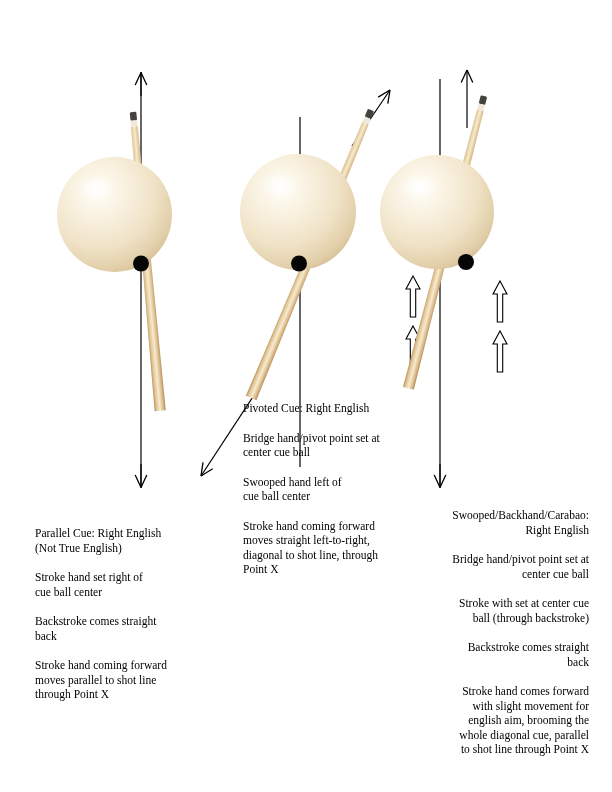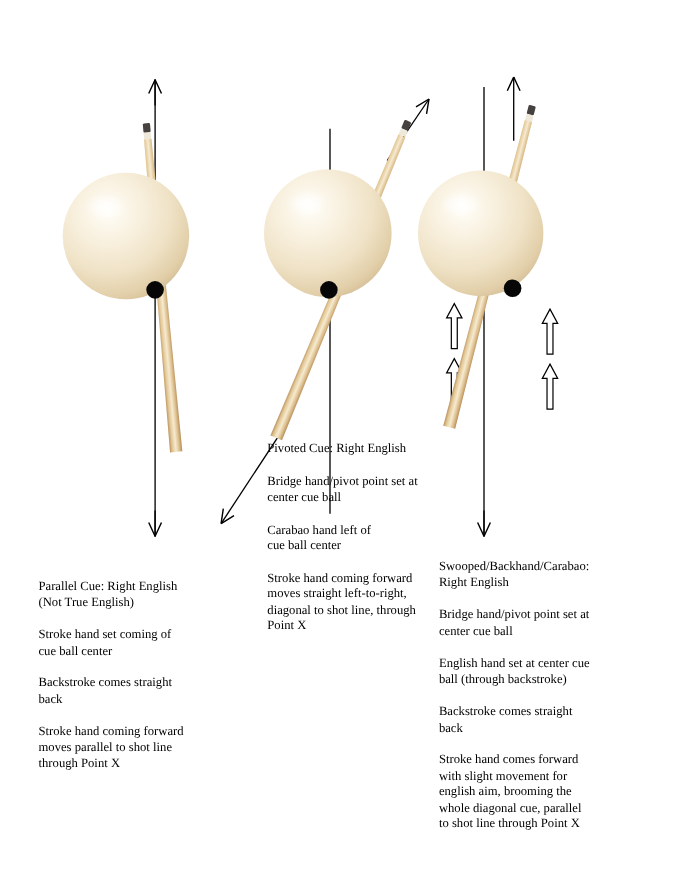--- a/index.html
+++ b/index.html
@@ -19,21 +19,21 @@
     line-height: 14.5px;
   }
   .caption p {
     margin: 0 0 15px 0;
     white-space: pre-line;
     font-family: Liberation Serif, serif;
   }
   .caption p:last-child { margin-bottom: 0; }
   .col-parallel { left: 35px;  top: 506px; width: 195px; margin-top: 20px; }
   .col-pivoted  { left: 243px; top: 401px; width: 178px; }
-  .col-swooped  { left: 399px; top: 508px; width: 190px; }
+  .col-swooped  { left: 399px; top: 508px; width: 190px; text-align: right; }
   .ln { stroke: #000000; stroke-width: 1.2; fill: none; }
 </style>
 </head>
 <body>
 
 <div class="page">
 
   <svg class="diagram-svg" width="612" height="792" viewBox="0 0 612 792">
     <defs>
       <radialGradient id="ballGrad" cx="0.36" cy="0.30" r="0.85">
@@ -104,47 +104,47 @@
       </g>
       <circle cx="437" cy="212" r="57" fill="url(#ballGrad)"></circle>
       <ellipse cx="419" cy="186" rx="19" ry="12" fill="url(#specGrad)"></ellipse>
       <circle cx="466" cy="262" r="8" fill="#060606"></circle>
     </g>
   </svg>
 
   <div class="caption col-parallel">
     <p>Parallel Cue: Right English
 (Not True English)</p>
-    <p>Stroke hand set coming of
+    <p>Stroke hand set right of
 cue ball center</p>
     <p>Backstroke comes straight
 back</p>
     <p>Stroke hand coming forward
 moves parallel to shot line
 through Point X</p>
   </div>
 
   <div class="caption col-pivoted">
     <p>Pivoted Cue: Right English</p>
     <p>Bridge hand/pivot point set at
 center cue ball</p>
-    <p>Carabao hand left of
+    <p>Swooped hand left of
 cue ball center</p>
     <p>Stroke hand coming forward
 moves straight left-to-right,
 diagonal to shot line, through
 Point X</p>
   </div>
 
   <div class="caption col-swooped">
     <p>Swooped/Backhand/Carabao:
 Right English</p>
     <p>Bridge hand/pivot point set at
 center cue ball</p>
-    <p>English hand set at center cue
+    <p>Stroke with set at center cue
 ball (through backstroke)</p>
     <p>Backstroke comes straight
 back</p>
     <p>Stroke hand comes forward
 with slight movement for
 english aim, brooming the
 whole diagonal cue, parallel
 to shot line through Point X</p>
   </div>
 

